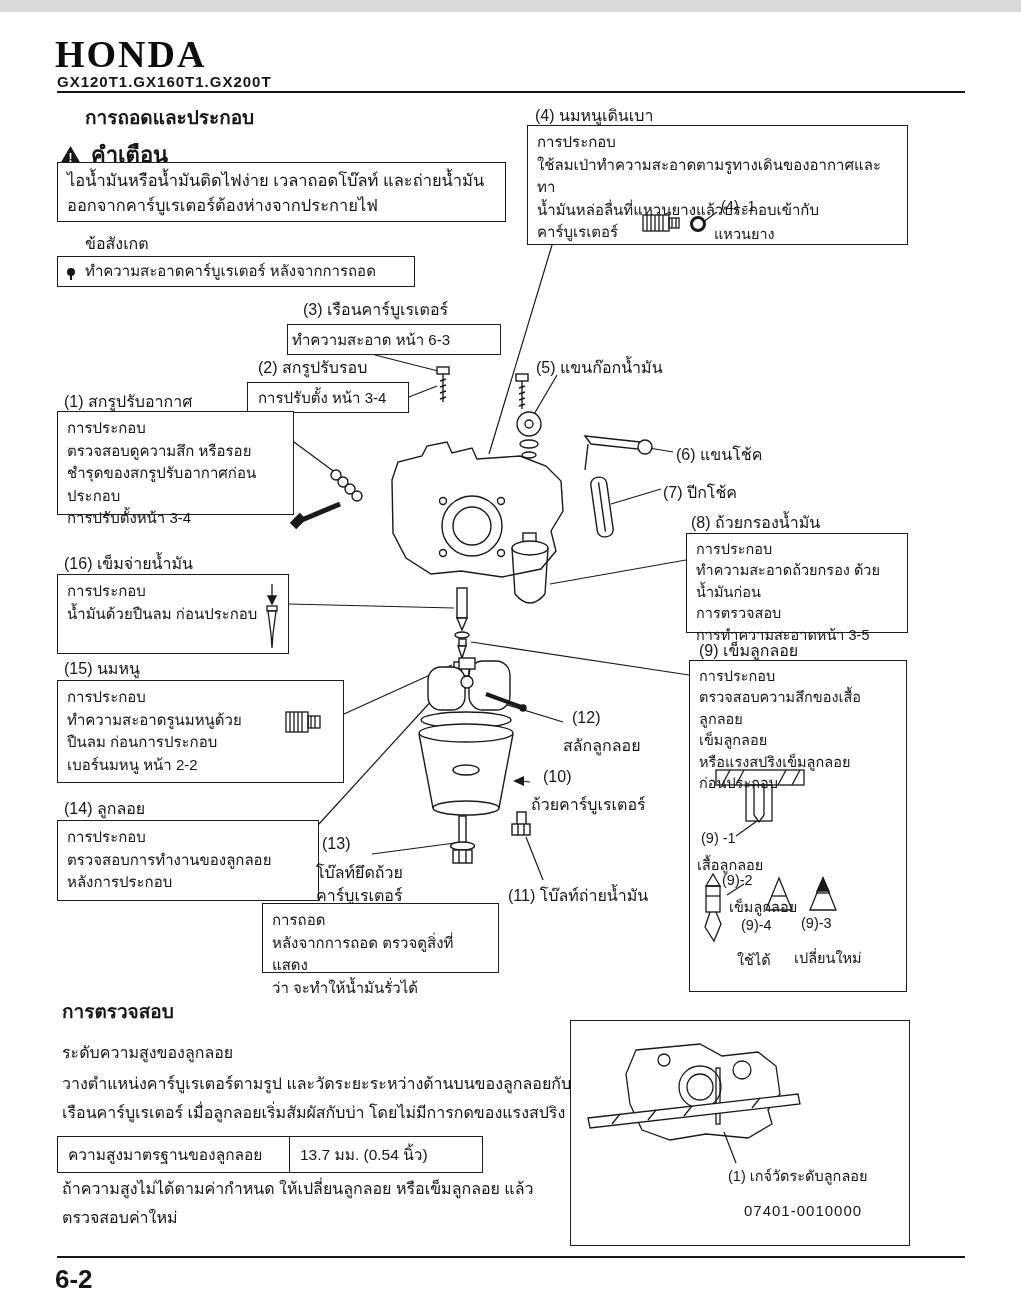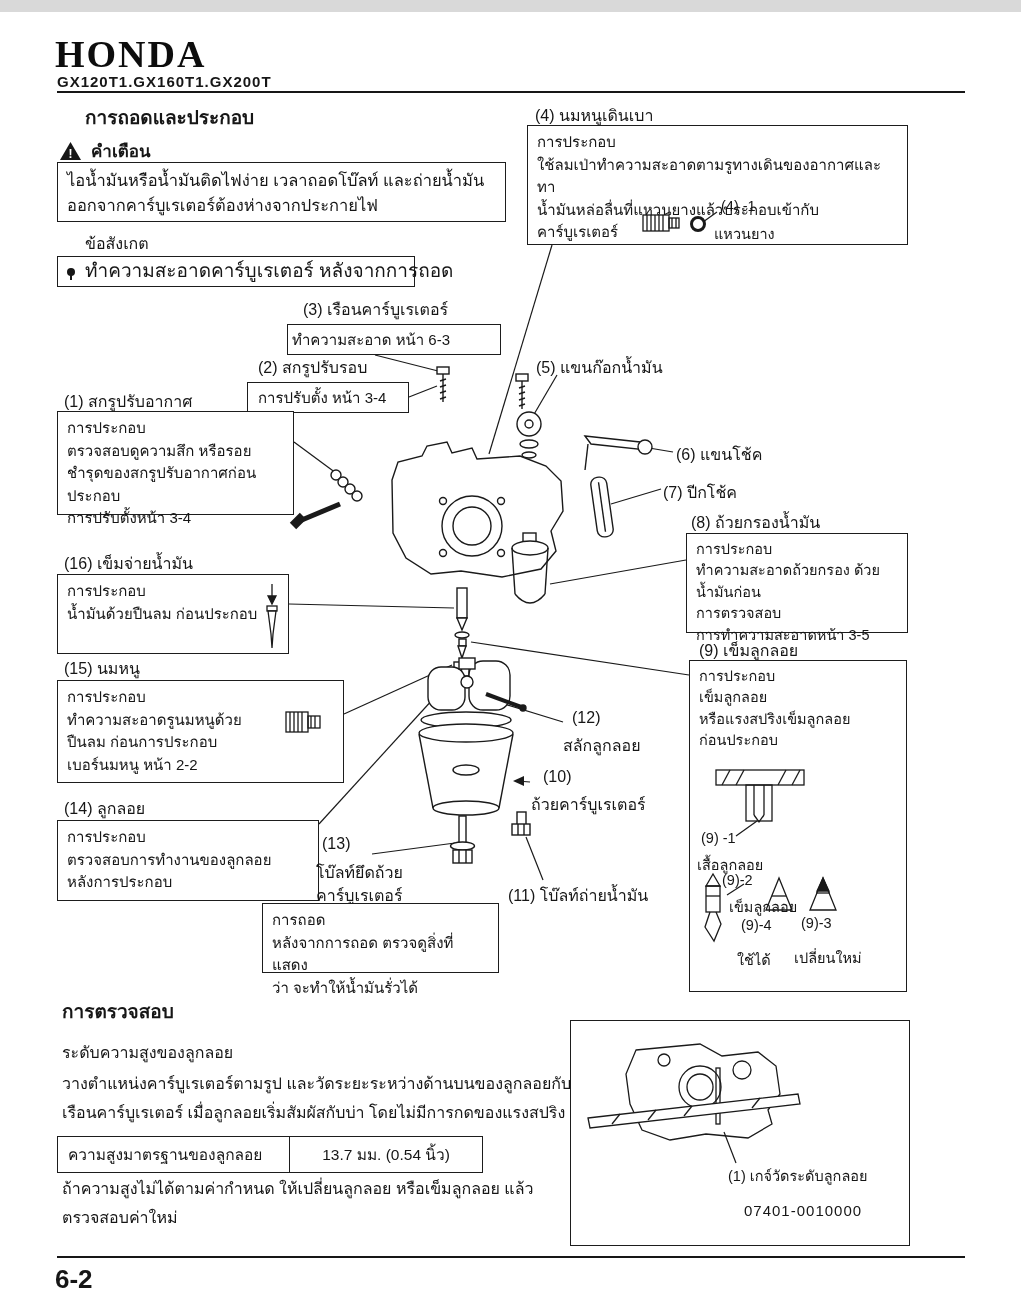--- a/index.html
+++ b/index.html
@@ -4,33 +4,33 @@
 <style>
   *{margin:0;padding:0;box-sizing:border-box}
   body{background:#d9d9d9;font-family:"Liberation Sans",sans-serif}
   .page{position:relative;width:1021px;height:1295px;background:#ffffff;color:#161616;overflow:hidden;margin:12px auto}
   .abs{position:absolute}
   .brand{font-family:"Liberation Serif",serif;font-weight:bold;font-size:38px;letter-spacing:2px;color:#0d0d0d}
   .models{font-weight:bold;font-size:15px;letter-spacing:1px}
   .rule{background:#161616;height:2px}
   .h1{font-size:19px;font-weight:600}
   .warn-row{display:flex;align-items:center}
-  .warn-label{font-size:17px;font-weight:bold;margin-left:9px}
+  .warn-label{font-size:22px;font-weight:bold;margin-left:9px}
   .box{position:absolute;border:1.6px solid #1d1d1d;background:#ffffff;font-size:15px;line-height:1.5;padding:5px 9px;color:#161616}
   .box.sm{font-size:14.5px;line-height:1.48}
   .ct{font-size:16px;white-space:nowrap}
-  .t15{font-size:19px;white-space:nowrap}
+  .t15{font-size:15px;white-space:nowrap}
   .t14{font-size:14.5px;white-space:nowrap}
   .body16{font-size:16px;white-space:nowrap}
   .note-box{display:flex;align-items:center;gap:10px}
   .note-bullet{display:inline-block;width:8px;height:8px;border-radius:50%;background:#161616;position:relative;flex:0 0 auto}
   .note-bullet::after{content:"";position:absolute;left:3px;top:7px;width:2px;height:5px;background:#161616}
   .spec-table{display:flex;border:1.6px solid #1d1d1d;background:#fff;font-size:15.5px}
   .spec-label{width:232px;padding:5px 10px;border-right:1.6px solid #1d1d1d}
-  .spec-value{flex:1;padding:5px 10px;text-align:center}
+  .spec-value{flex:1;padding:5px 10px;}
   .overlay{position:absolute;left:0;top:0;width:1021px;height:1295px;pointer-events:none}
   .fig-box{border:1.6px solid #1d1d1d;background:#fff}
   .pageno{font-size:26px;font-weight:bold}
 </style>
 </head>
 <body>
 
 <div class="page">
 
   <div class="abs brand" style="left:55px;top:20px">HONDA</div>
@@ -94,20 +94,21 @@
 
   <div class="abs ct" style="left:64px;top:539px">(16) เข็มจ่ายน้ำมัน</div>
   <div class="box" style="left:57px;top:562px;width:232px;height:80px">
     <div>การประกอบ</div>
     <div>น้ำมันด้วยปืนลม  ก่อนประกอบ</div>
   </div>
 
   <div class="abs ct" style="left:699px;top:626px">(9) เข็มลูกลอย</div>
   <div class="box sm" style="left:689px;top:648px;width:218px;height:332px">
     <div>การประกอบ</div>
+    <div>ตรวจสอบความสึกของเสื้อลูกลอย</div>
     <div>เข็มลูกลอย</div>
     <div>หรือแรงสปริงเข็มลูกลอย</div>
     <div>ก่อนประกอบ</div>
   </div>
   <div class="abs t14" style="left:701px;top:818px">(9) -1</div>
   <div class="abs t14" style="left:697px;top:841px">เสื้อลูกลอย</div>
   <div class="abs t14" style="left:722px;top:860px">(9)-2</div>
   <div class="abs t14" style="left:729px;top:883px">เข็มลูกลอย</div>
   <div class="abs t14" style="left:741px;top:905px">(9)-4</div>
   <div class="abs t14" style="left:801px;top:903px">(9)-3</div>

